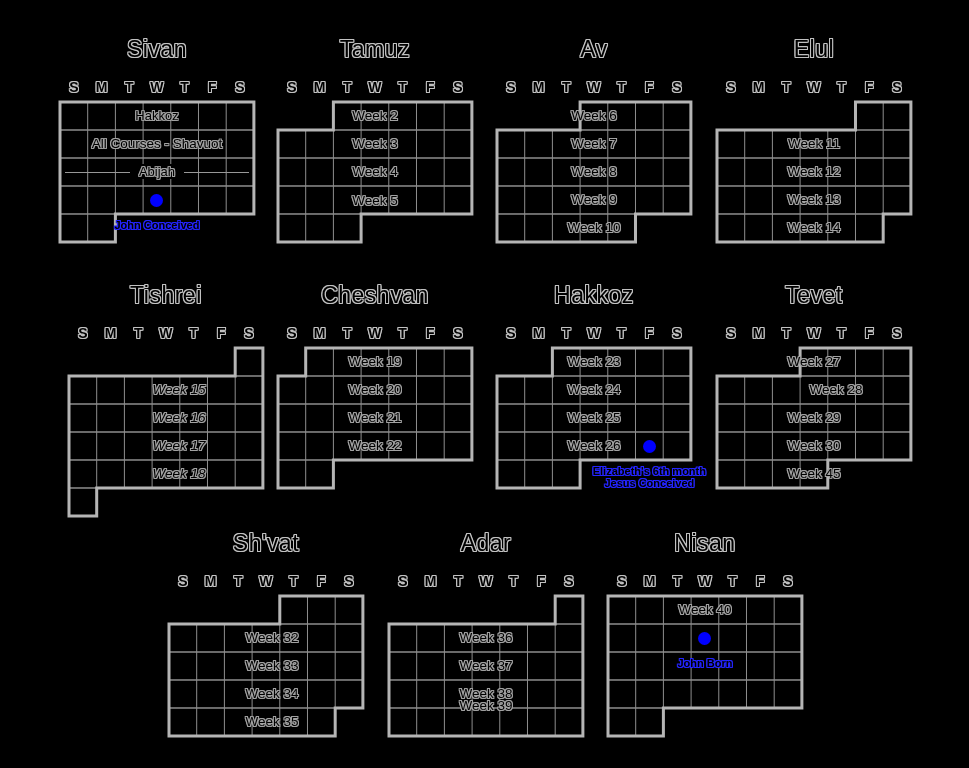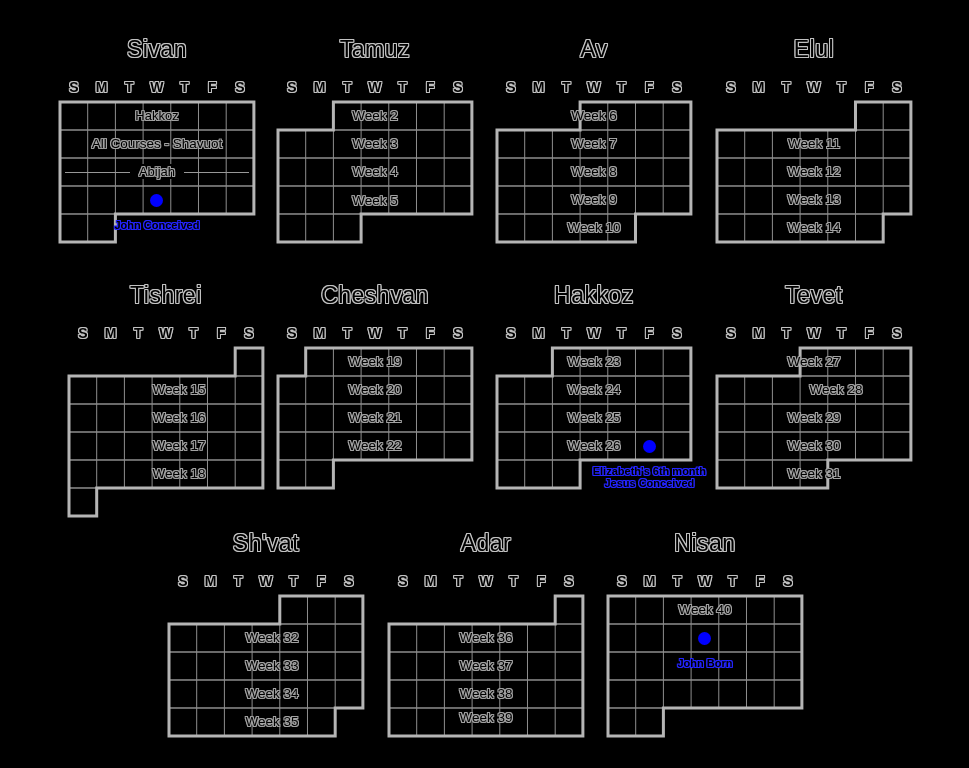--- a/index.html
+++ b/index.html
@@ -318,21 +318,21 @@
       <div class="title olb">Tishrei</div>
       <div class="dow">
         <span class="olb" style="left: 0px; width: 27.7px;">S</span>
         <span class="olb" style="left: 27.7px; width: 27.7px;">M</span>
         <span class="olb" style="left: 55.4px; width: 27.7px;">T</span>
         <span class="olb" style="left: 83.1px; width: 27.7px;">W</span>
         <span class="olb" style="left: 110.8px; width: 27.7px;">T</span>
         <span class="olb" style="left: 138.5px; width: 27.7px;">F</span>
         <span class="olb" style="left: 166.2px; width: 27.7px;">S</span>
       </div>
-      <div class="grid" style="width: 220px; height: 168px;">
+      <div class="grid" style="width: 220px; height: 168px; font-style: italic;">
         <svg class="gridlines" width="199.9" height="174" viewBox="-3 -3 199.9 174">
           <line x1="166.2" y1="0" x2="193.9" y2="0" stroke="#8f8f8f" stroke-width="1"></line>
           <line x1="166.2" y1="28" x2="193.9" y2="28" stroke="#8f8f8f" stroke-width="1"></line>
           <line x1="166.2" y1="0" x2="166.2" y2="28" stroke="#8f8f8f" stroke-width="1"></line>
           <line x1="193.9" y1="0" x2="193.9" y2="28" stroke="#8f8f8f" stroke-width="1"></line>
           <line x1="0" y1="28" x2="193.9" y2="28" stroke="#8f8f8f" stroke-width="1"></line>
           <line x1="0" y1="56" x2="193.9" y2="56" stroke="#8f8f8f" stroke-width="1"></line>
           <line x1="0" y1="28" x2="0" y2="56" stroke="#8f8f8f" stroke-width="1"></line>
           <line x1="27.7" y1="28" x2="27.7" y2="56" stroke="#8f8f8f" stroke-width="1"></line>
           <line x1="55.4" y1="28" x2="55.4" y2="56" stroke="#8f8f8f" stroke-width="1"></line>
@@ -574,21 +574,21 @@
           <line x1="27.7" y1="112" x2="27.7" y2="140" stroke="#8f8f8f" stroke-width="1"></line>
           <line x1="55.4" y1="112" x2="55.4" y2="140" stroke="#8f8f8f" stroke-width="1"></line>
           <line x1="83.1" y1="112" x2="83.1" y2="140" stroke="#8f8f8f" stroke-width="1"></line>
           <line x1="110.8" y1="112" x2="110.8" y2="140" stroke="#8f8f8f" stroke-width="1"></line>
           <polygon points="83.1,0 193.9,0 193.9,28 193.9,56 193.9,84 193.9,112 110.8,112 110.8,140 0,140 0,112 0,84 0,56 0,28 83.1,28" fill="none" stroke="#b5b5b5" stroke-width="3"></polygon>
         </svg>
         <div class="wl ol" style="top: 0px;"><span class="txt">Week 27</span></div>
         <div class="wl ol" style="top: 28px; padding-left: 44px;"><span class="txt">Week 28</span></div>
         <div class="wl ol" style="top: 56px; text-align: center;"><span class="txt">Week 29</span></div>
         <div class="wl ol" style="top: 84px;"><span class="txt">Week 30</span></div>
-        <div class="wl ol" style="top: 112px;"><span class="txt">Week 31</span></div>
+        <div class="wl ol" style="top: 112px;"><span class="txt">Week 45</span></div>
       </div>
     </div>
     <div class="month" style="left: 169px; top: 526px; width: 193.9px; height: 252px;">
       <div class="title olb">Sh'vat</div>
       <div class="dow">
         <span class="olb" style="left: 0px; width: 27.7px;">S</span>
         <span class="olb" style="left: 27.7px; width: 27.7px;">M</span>
         <span class="olb" style="left: 55.4px; width: 27.7px;">T</span>
         <span class="olb" style="left: 83.1px; width: 27.7px;">W</span>
         <span class="olb" style="left: 110.8px; width: 27.7px;">T</span>
@@ -705,21 +705,21 @@
           <line x1="83.1" y1="112" x2="83.1" y2="140" stroke="#8f8f8f" stroke-width="1"></line>
           <line x1="110.8" y1="112" x2="110.8" y2="140" stroke="#8f8f8f" stroke-width="1"></line>
           <line x1="138.5" y1="112" x2="138.5" y2="140" stroke="#8f8f8f" stroke-width="1"></line>
           <line x1="166.2" y1="112" x2="166.2" y2="140" stroke="#8f8f8f" stroke-width="1"></line>
           <line x1="193.9" y1="112" x2="193.9" y2="140" stroke="#8f8f8f" stroke-width="1"></line>
           <polygon points="166.2,0 193.9,0 193.9,28 193.9,56 193.9,84 193.9,112 193.9,140 0,140 0,112 0,84 0,56 0,28 166.2,28" fill="none" stroke="#b5b5b5" stroke-width="3"></polygon>
         </svg>
         <div class="wl ol" style="top: 28px;"><span class="txt">Week 36</span></div>
         <div class="wl ol" style="top: 56px;"><span class="txt">Week 37</span></div>
         <div class="wl ol" style="top: 84px;"><span class="txt">Week 38</span></div>
-        <div class="wl ol" style="top: 108px;"><span class="txt">Week 39</span></div>
+        <div class="wl ol" style="top: 96px;"><span class="txt">Week 39</span></div>
       </div>
     </div>
     <div class="month" style="left: 608px; top: 526px; width: 193.9px; height: 252px;">
       <div class="title olb">Nisan</div>
       <div class="dow">
         <span class="olb" style="left: 0px; width: 27.7px;">S</span>
         <span class="olb" style="left: 27.7px; width: 27.7px;">M</span>
         <span class="olb" style="left: 55.4px; width: 27.7px;">T</span>
         <span class="olb" style="left: 83.1px; width: 27.7px;">W</span>
         <span class="olb" style="left: 110.8px; width: 27.7px;">T</span>

